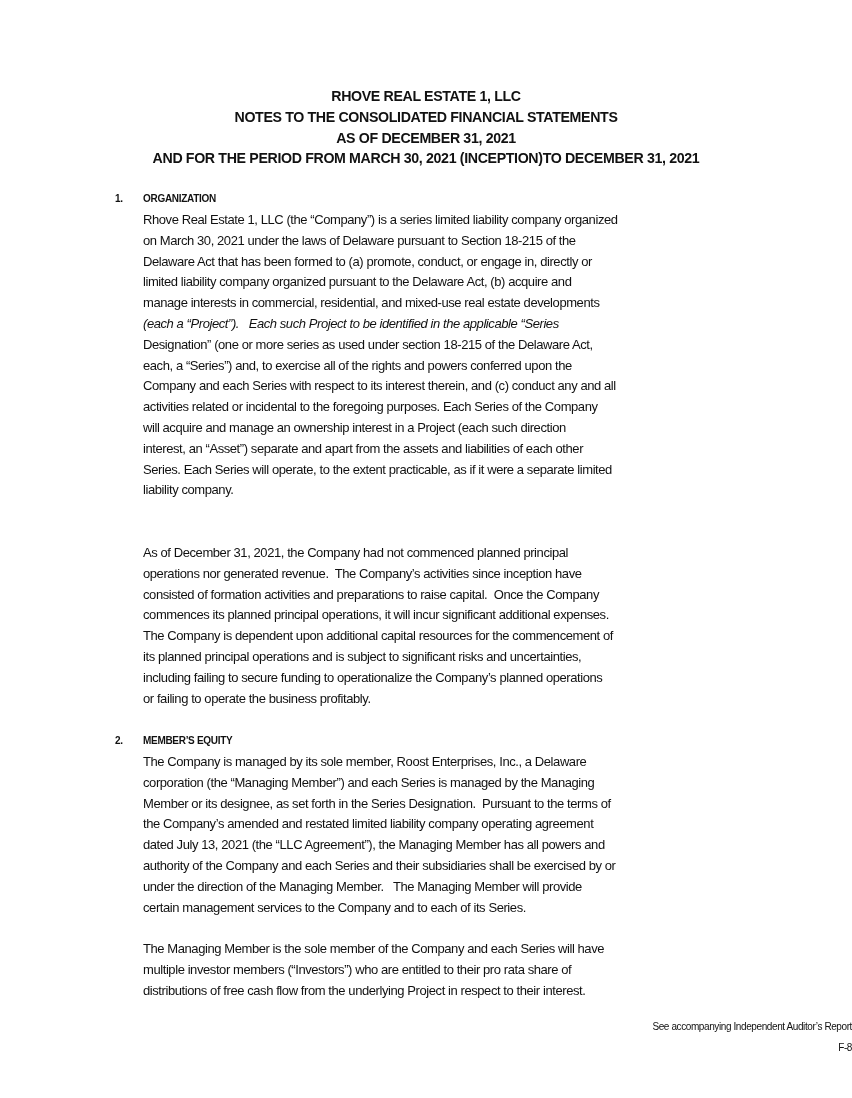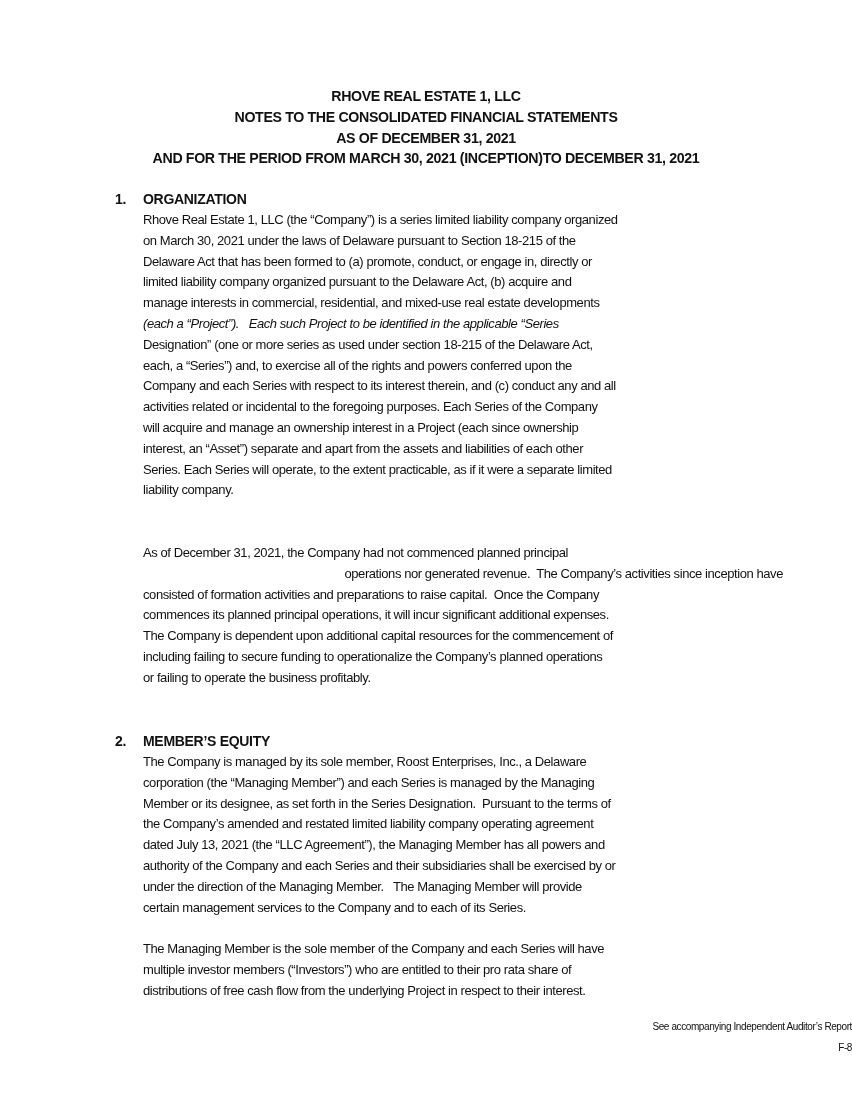--- a/index.html
+++ b/index.html
@@ -1,21 +1,21 @@
 <!DOCTYPE html>
 <html><head>
 <meta charset="utf-8">
 <style>
   html, body { margin: 0; padding: 0; background: #ffffff; }
   body { width: 852px; height: 1098px; position: relative; overflow: hidden;
          font-family: "Liberation Sans", sans-serif; color: #111111; }
   .page { position: absolute; left: 0; top: 0; width: 852px; height: 942px; background: #fff; }
   .hdr { position: absolute; left: 0; width: 852px; text-align: center; font-weight: bold;
          font-size: 14.2px; letter-spacing: -0.35px; line-height: 20.8px; }
-  .sec-title { position: absolute; left: 115px; font-weight: bold; font-size: 14px;
+  .sec-title { position: absolute; left: 115px; font-weight: bold; font-size: 10px;
                letter-spacing: -0.3px; line-height: 20.8px; white-space: nowrap; }
   .sec-title .num { display: inline-block; width: 28px; }
   .para { position: absolute; left: 143px; width: 640px; font-size: 13px; letter-spacing: -0.42px;
           line-height: 20.8px; }
   .para .ln { display: block; white-space: nowrap; }
   .foot { position: absolute; left: 0; width: 852px; text-align: right; font-size: 10px;
           letter-spacing: -0.4px; line-height: 20.8px; }
 </style>
 </head>
 <body>
@@ -37,32 +37,33 @@
     <span class="ln">Rhove Real Estate 1, LLC (the “Company”) is a series limited liability company organized</span>
     <span class="ln">on March 30, 2021 under the laws of Delaware pursuant to Section 18-215 of the</span>
     <span class="ln">Delaware Act that has been formed to (a) promote, conduct, or engage in, directly or</span>
     <span class="ln">limited liability company organized pursuant to the Delaware Act, (b) acquire and</span>
     <span class="ln">manage interests in commercial, residential, and mixed-use real estate developments</span>
     <span class="ln" style="white-space:pre;font-style:italic;">(each a “Project”).   Each such Project to be identified in the applicable “Series</span>
     <span class="ln">Designation” (one or more series as used under section 18-215 of the Delaware Act,</span>
     <span class="ln">each, a “Series”) and, to exercise all of the rights and powers conferred upon the</span>
     <span class="ln">Company and each Series with respect to its interest therein, and (c) conduct any and all</span>
     <span class="ln">activities related or incidental to the foregoing purposes. Each Series of the Company</span>
-    <span class="ln">will acquire and manage an ownership interest in a Project (each since ownership</span>
+    <span class="ln">will acquire and manage an ownership interest in a Project (each such direction</span>
     <span class="ln">interest, an “Asset”) separate and apart from the assets and liabilities of each other</span>
     <span class="ln">Series. Each Series will operate, to the extent practicable, as if it were a separate limited</span>
     <span class="ln">liability company.</span>
   </div>
 
   <div class="para" style="top:543px;">
     <span class="ln">As of December 31, 2021, the Company had not commenced planned principal</span>
-    <span class="ln" style="white-space:pre;text-align:right;">operations nor generated revenue.  The Company’s activities since inception have</span>
+    <span class="ln" style="white-space:pre;">operations nor generated revenue.  The Company’s activities since inception have</span>
     <span class="ln" style="white-space:pre;">consisted of formation activities and preparations to raise capital.  Once the Company</span>
     <span class="ln">commences its planned principal operations, it will incur significant additional expenses.</span>
     <span class="ln">The Company is dependent upon additional capital resources for the commencement of</span>
+    <span class="ln">its planned principal operations and is subject to significant risks and uncertainties,</span>
     <span class="ln">including failing to secure funding to operationalize the Company’s planned operations</span>
     <span class="ln">or failing to operate the business profitably.</span>
   </div>
 
   <div class="sec-title" style="top:731px;">
     <span class="num">2.</span><span>MEMBER’S EQUITY</span>
   </div>
 
   <div class="para" style="top:752px;">
     <span class="ln">The Company is managed by its sole member, Roost Enterprises, Inc., a Delaware</span>

